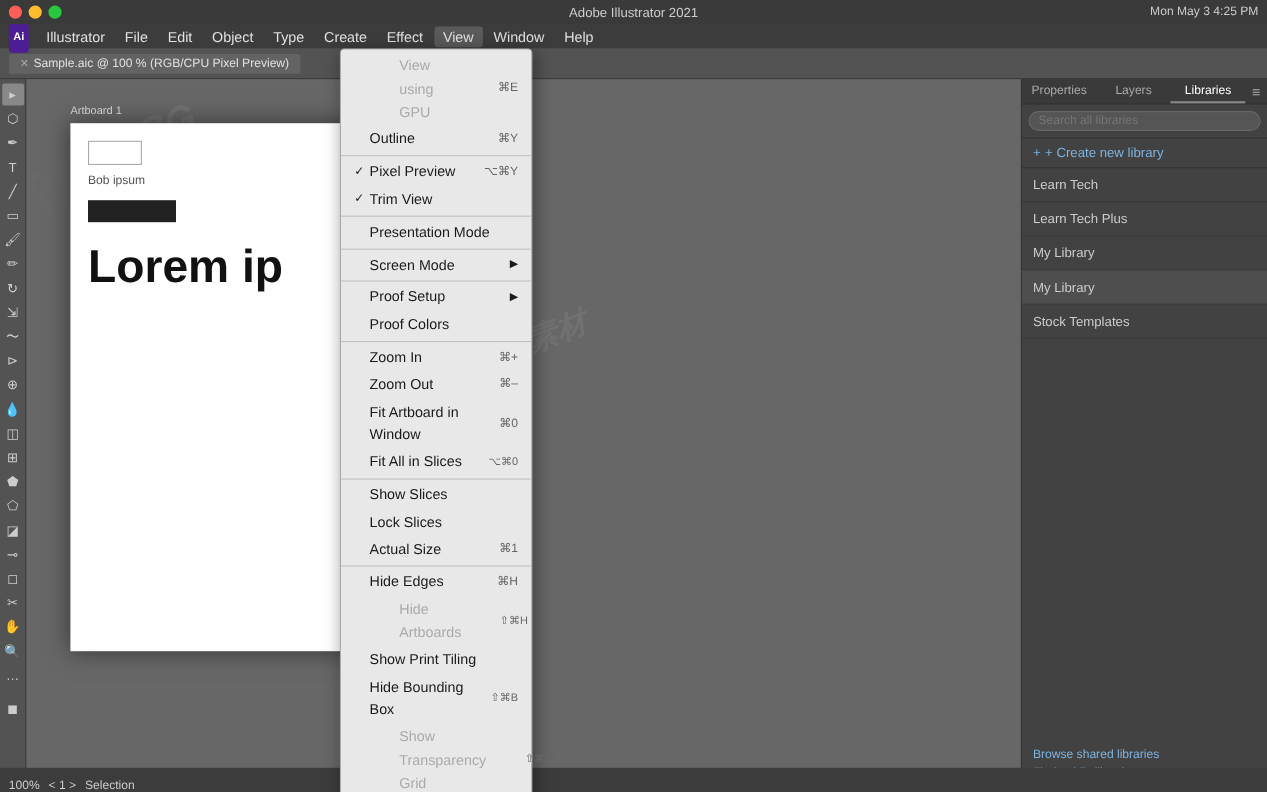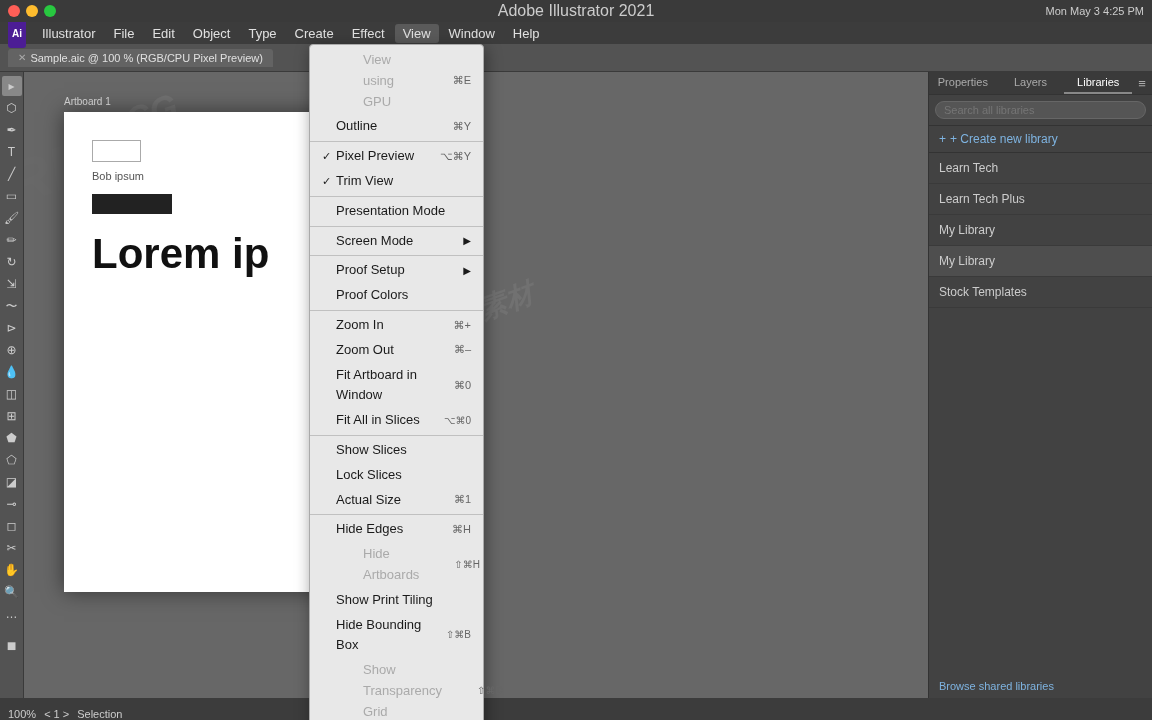--- a/index.html
+++ b/index.html
@@ -31,21 +31,21 @@
       width: 12px; height: 12px;
       border-radius: 50%;
     }
     .traffic-close { background: #ff5f57; }
     .traffic-min { background: #febc2e; }
     .traffic-max { background: #28c840; }
     .titlebar-center {
       position: absolute;
       left: 50%; transform: translateX(-50%);
       color: #ccc;
-      font-size: 16px;
+      font-size: 12px;
     }
     .titlebar-right {
       margin-left: auto;
       display: flex;
       gap: 8px;
       align-items: center;
       color: #ccc;
       font-size: 11px;
     }
 
@@ -167,21 +167,21 @@
     .artboard {
       width: 300px;
       height: 480px;
       background: white;
       position: absolute;
       left: 40px;
       top: 40px;
       box-shadow: 0 0 20px rgba(0,0,0,0.5);
     }
     .artboard-content {
-      padding: 28px;
+      padding: 16px;
       position: relative;
     }
     .artboard-label {
       position: absolute;
       top: -16px;
       left: 0;
       font-size: 10px;
       color: #ccc;
     }
     .ab-text-box {

